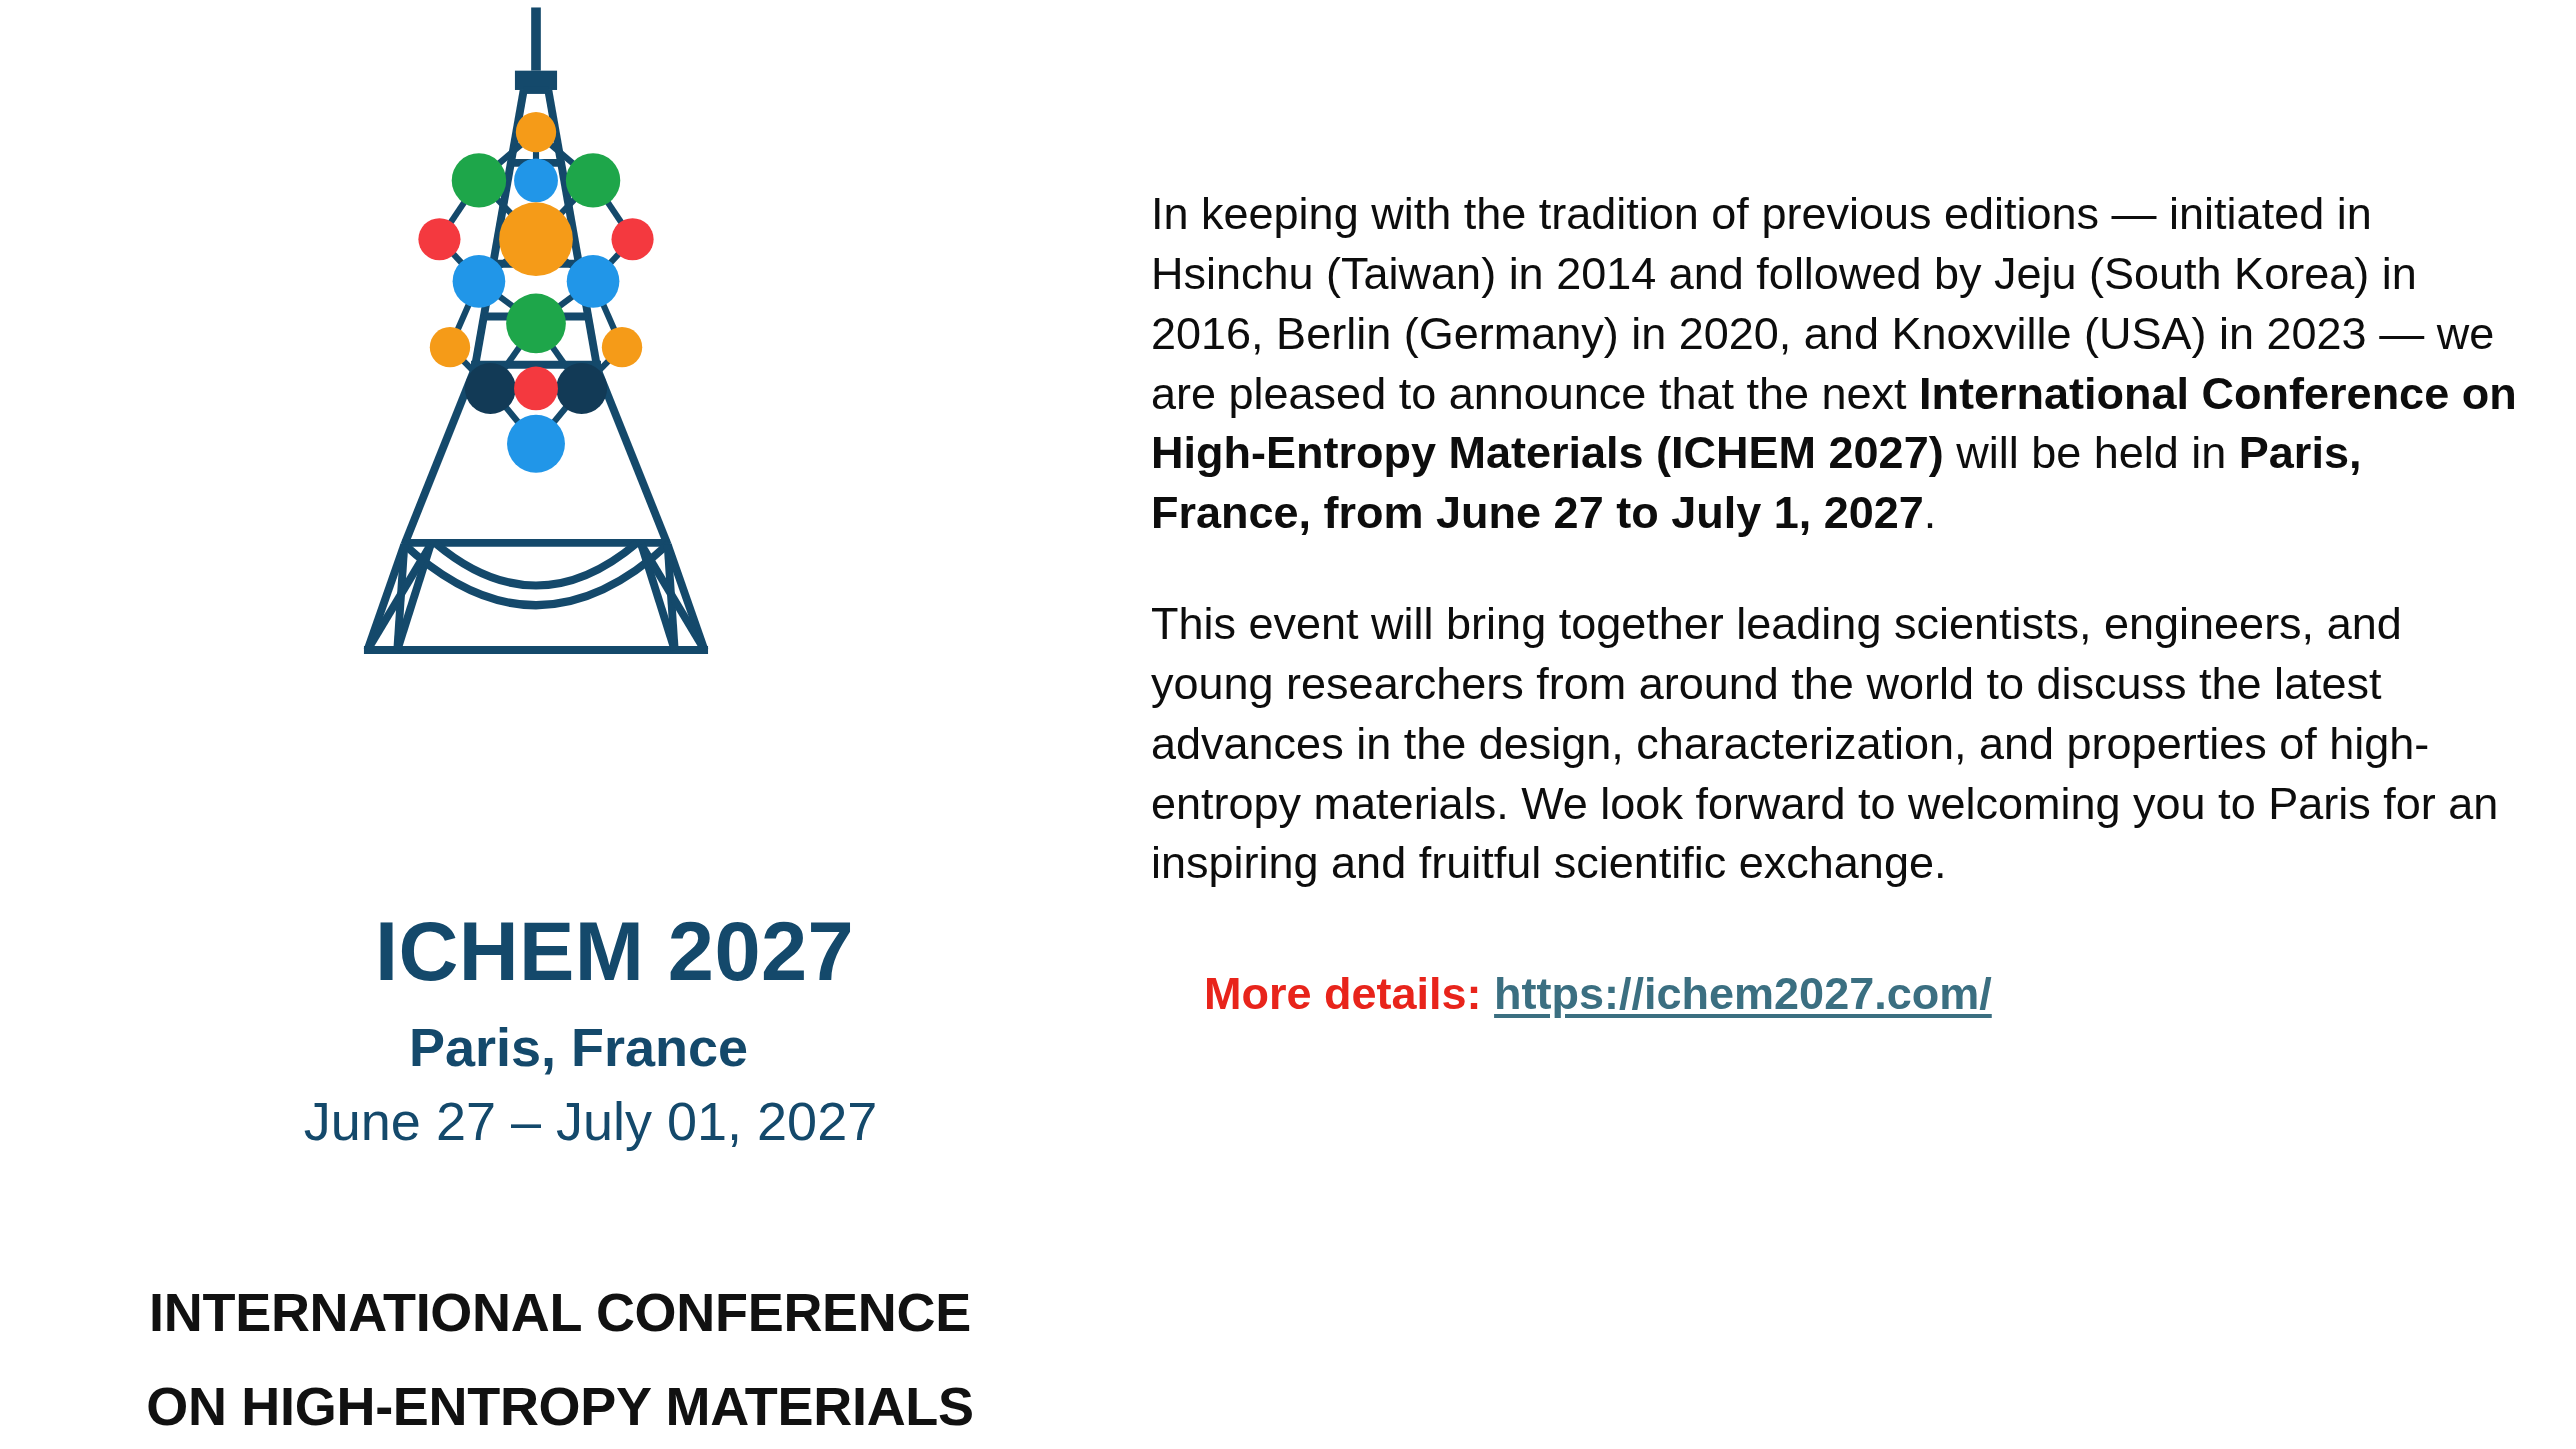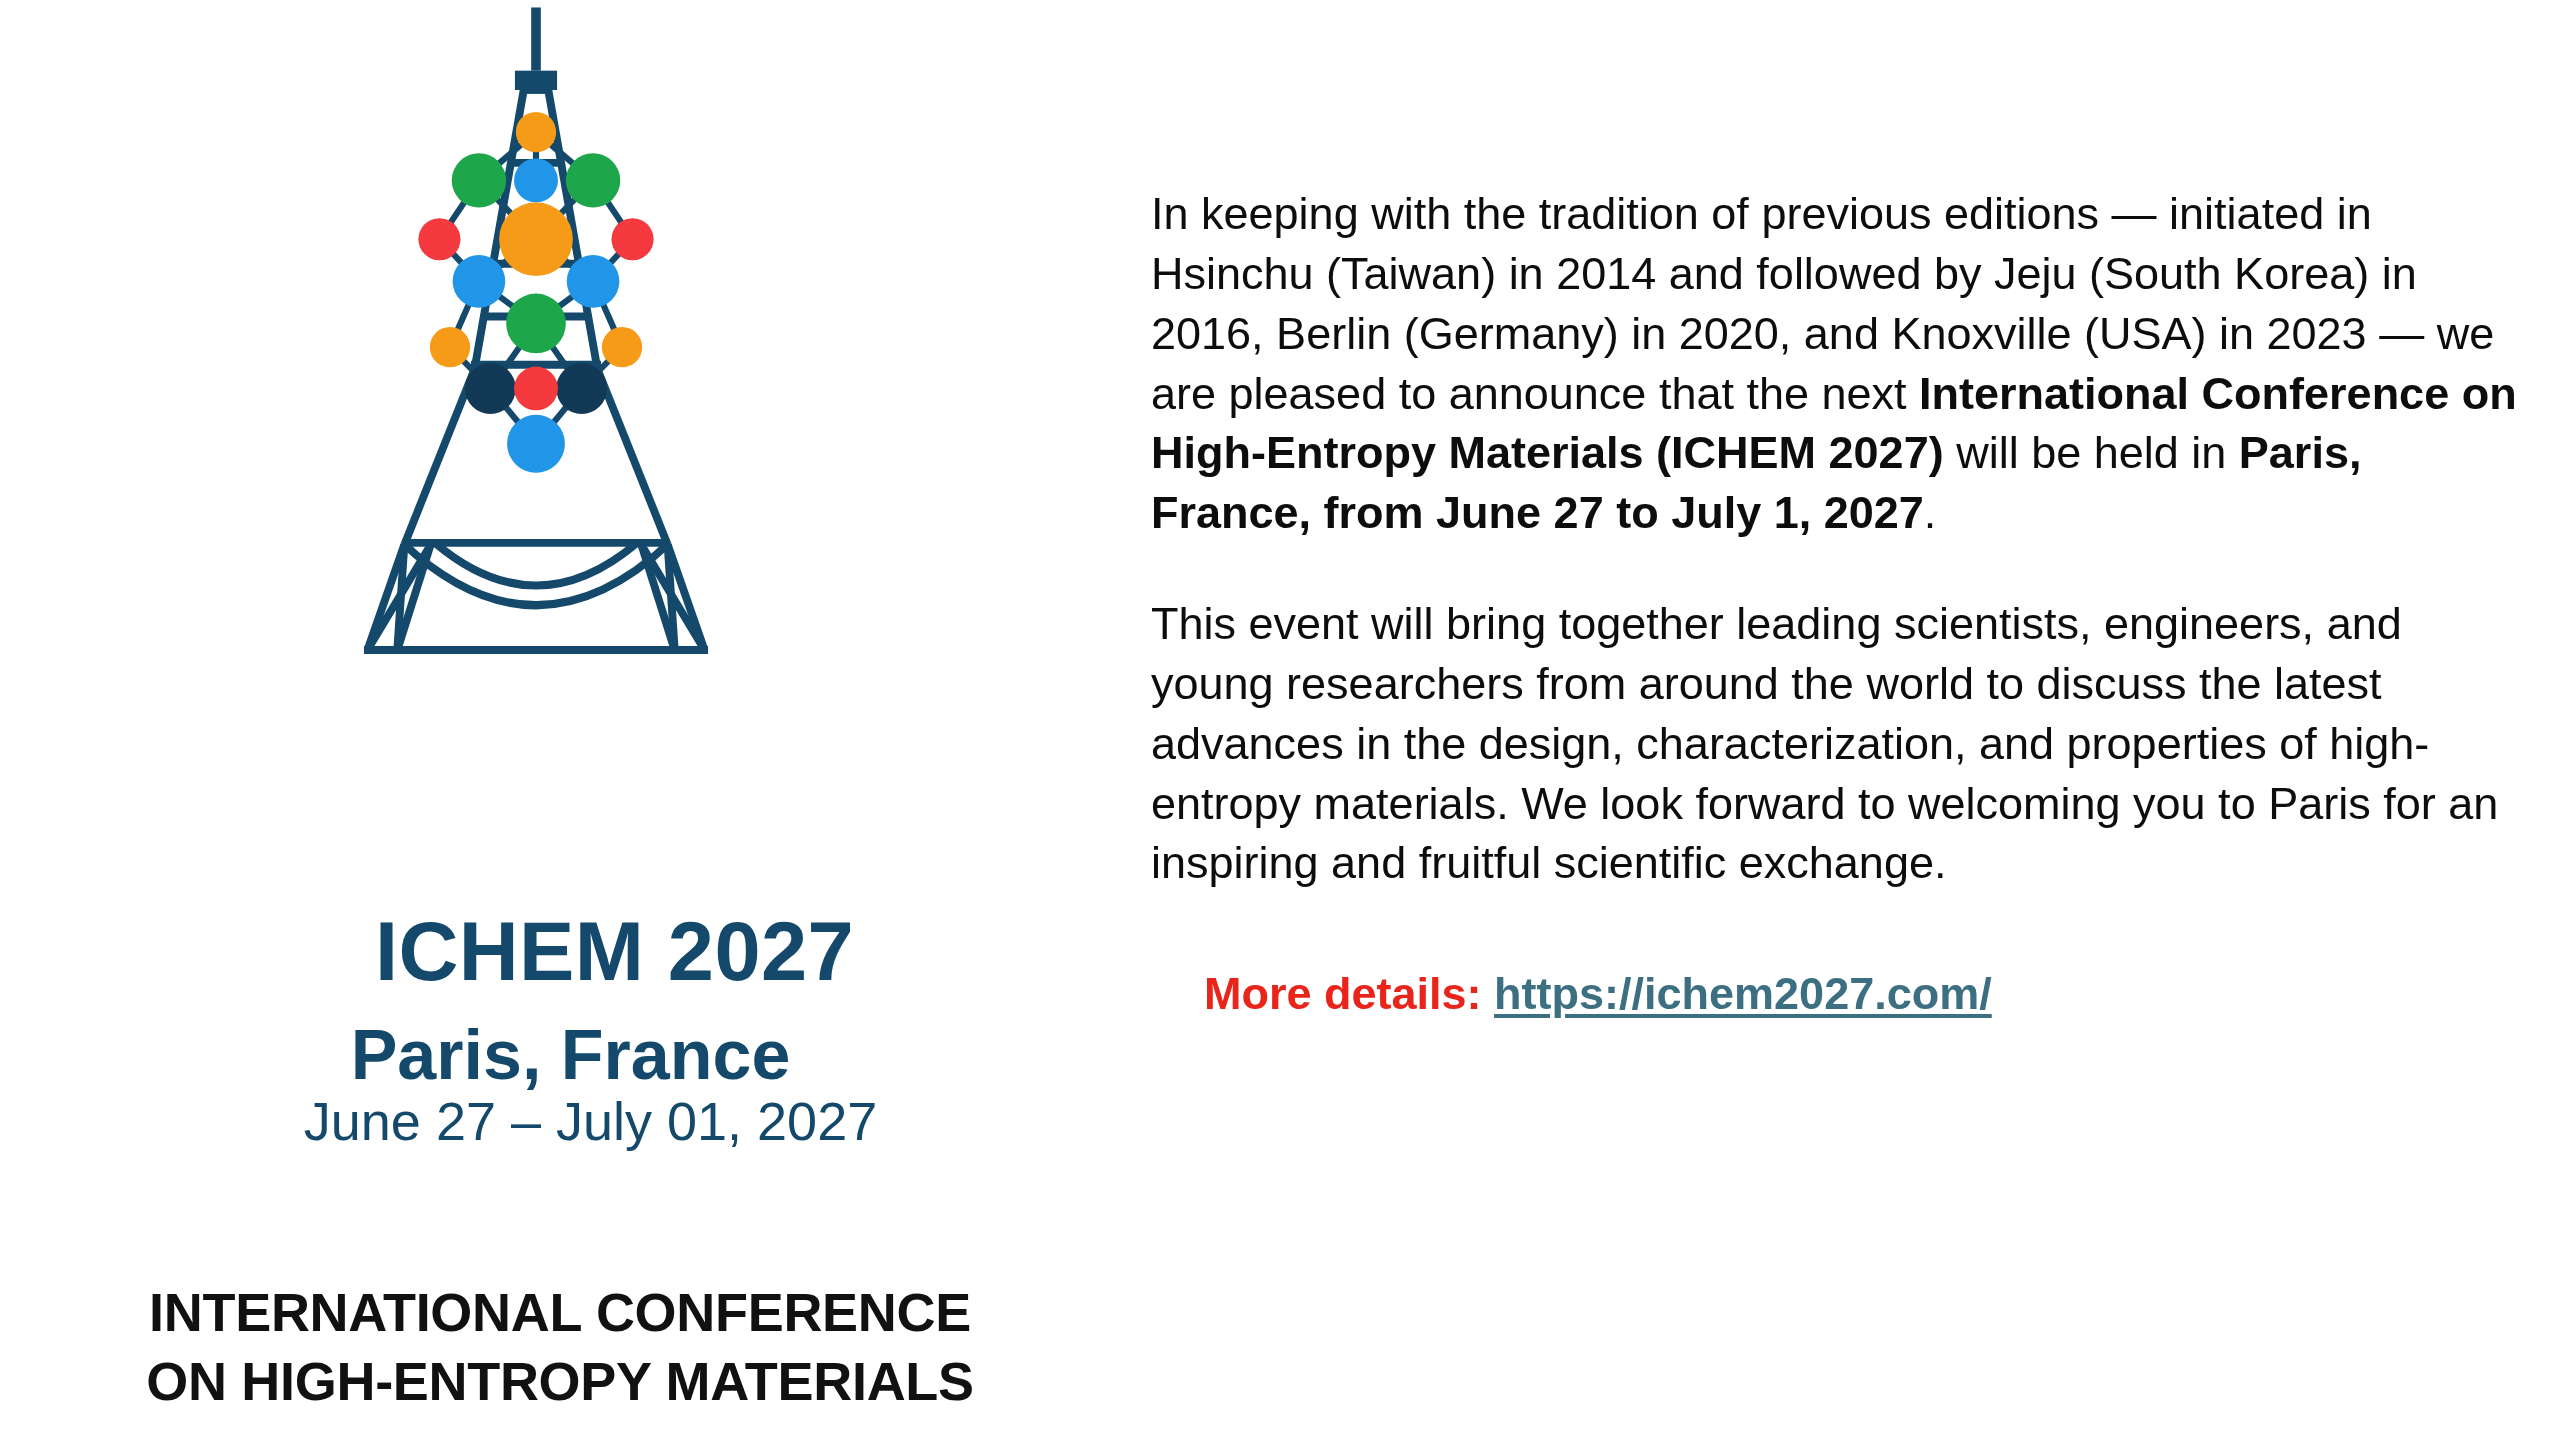--- a/index.html
+++ b/index.html
@@ -49,25 +49,25 @@
     text-align: center;
     font-size: 83px;
     font-weight: bold;
     color: #14496b;
     letter-spacing: 0.4px;
     line-height: 1.04;
     padding-left: 48px;
   }
   .logo-sub1 {
     position: absolute;
-    left: 4px;
+    left: 12px;
     top: 1019px;
     width: 1133px;
     text-align: center;
-    font-size: 70px;
+    font-size: 54px;
     font-weight: bold;
     color: #14496b;
     line-height: 1.05;
   }
   .logo-sub2 {
     position: absolute;
     left: 0;
     top: 1093px;
     width: 1133px;
     text-align: center;
@@ -82,21 +82,21 @@
     left: 0px;
     top: 1278px;
     width: 1120px;
     text-align: center;
     font-size: 54px;
     font-weight: bold;
     color: #111111;
     line-height: 1.28;
     letter-spacing: -0.3px;
   }
-  .logo-footer .l2 { display: block; }
+  .logo-footer .l2 { display: block; margin-top: 25px; }
 
   
   .right-col {
     position: absolute;
     left: 1151px;
     top: 184px;
     width: 1370px;
   }
   .para {
     font-size: 45px;

